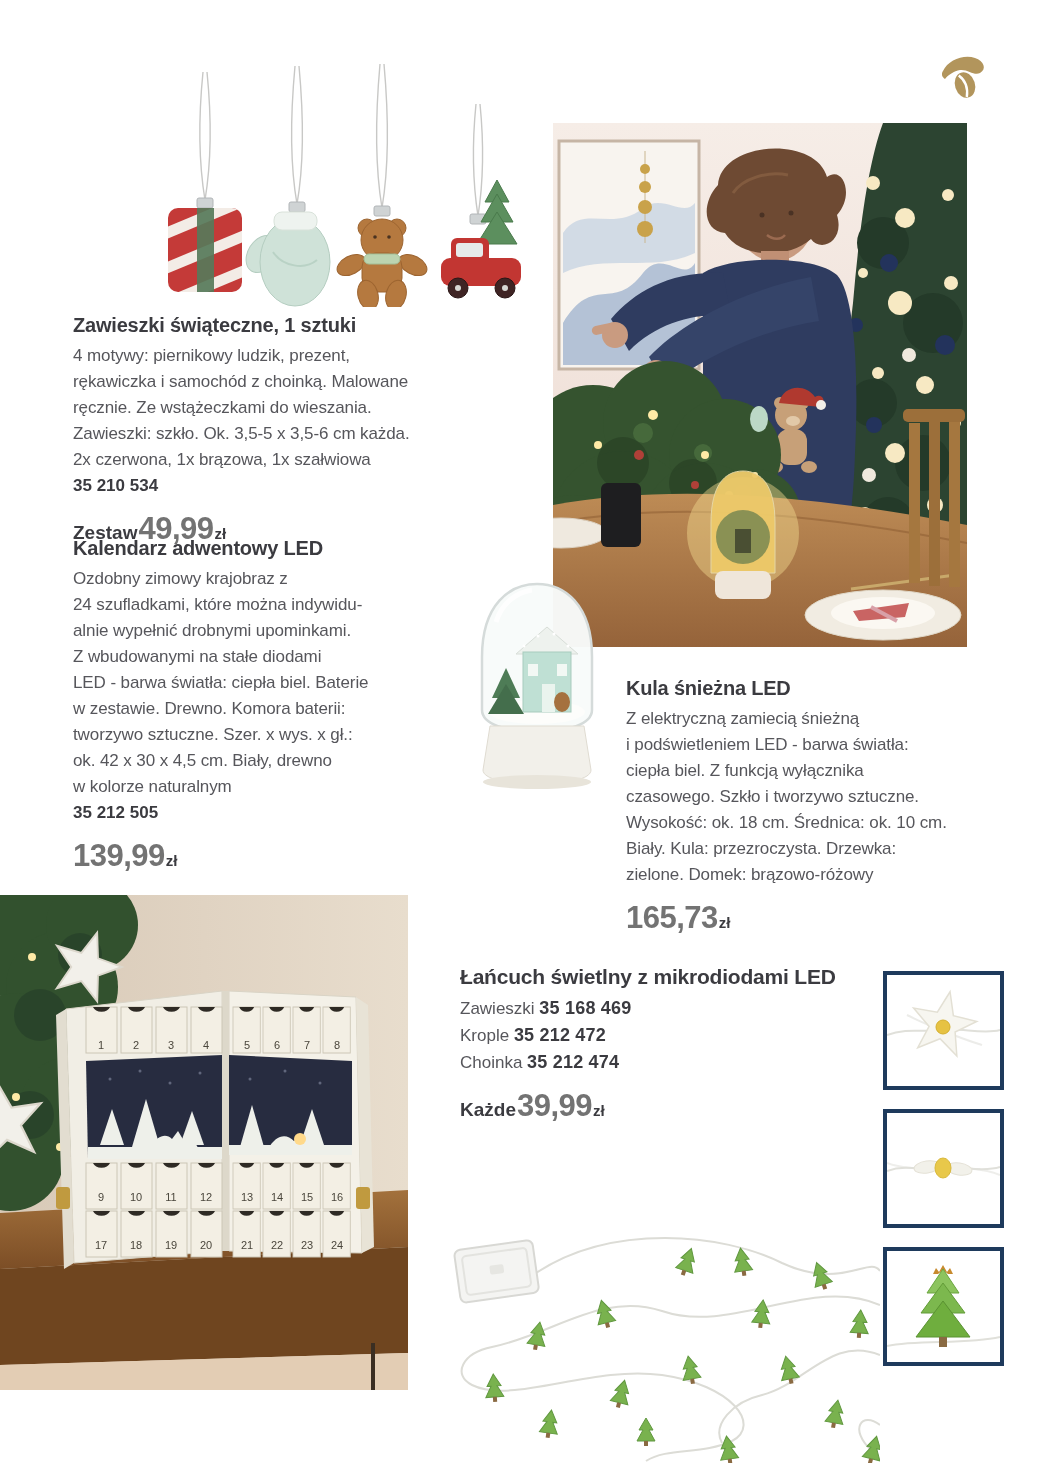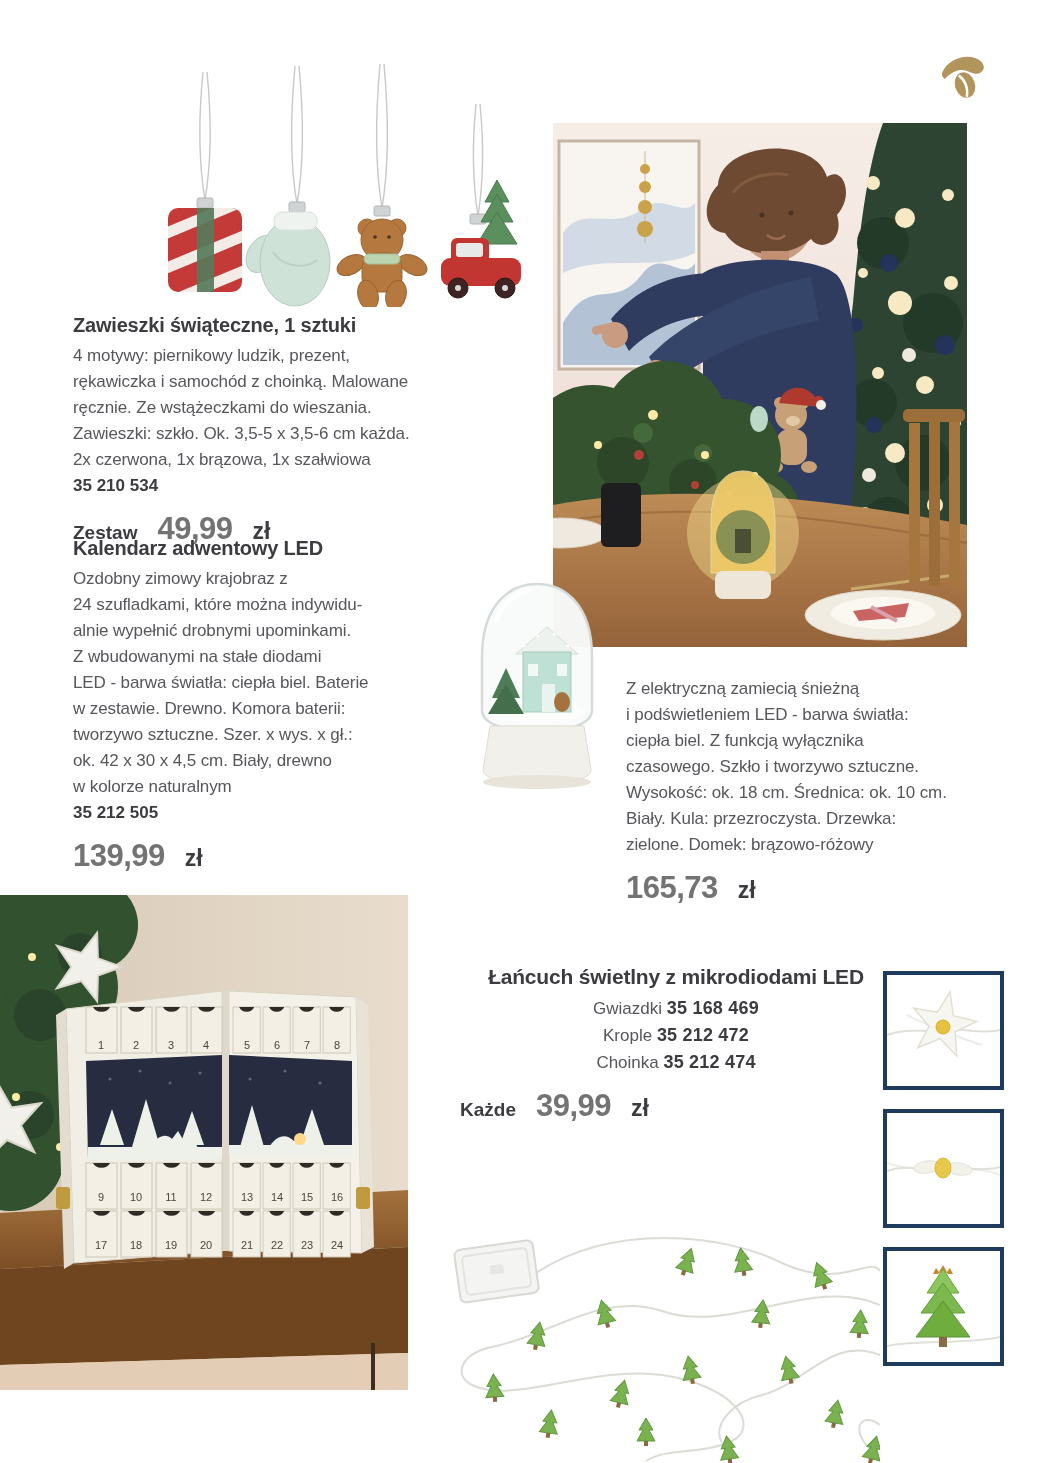--- a/index.html
+++ b/index.html
@@ -9,25 +9,25 @@
   }
   .abs{position:absolute;}
   svg{display:block;}
   
   .product h3{margin:0 0 6px 0;font-size:20px;line-height:24px;font-weight:700;color:#3b3b40;letter-spacing:-.2px;}
   .product.big h3{font-size:21px;}
   .desc{margin:0;font-size:17px;line-height:26px;color:#56565b;white-space:pre-line;letter-spacing:-.1px;}
   .sku{font-size:17px;line-height:26px;font-weight:700;color:#3b3b40;}
   .variant-row{font-size:17px;line-height:27px;color:#56565b;}
   .variant-row b{font-size:18px;font-weight:700;color:#3b3b40;letter-spacing:.2px;}
-  .price-line{display:flex;align-items:baseline;gap:20px;margin-top:12px;}
+  .price-line{display:flex;align-items:baseline;gap:1px;margin-top:12px;}
   .price-line span:empty{display:none;}
   .price-prefix{font-size:19px;font-weight:700;color:#3b3b40;}
   .price-amount{font-size:31px;font-weight:600;color:#737373;letter-spacing:-.5px;}
-  .price-cur{font-size:23px;font-weight:700;color:#3b3b40;}
+  .price-cur{font-size:15px;font-weight:700;color:#3b3b40;}
   
   .tile{box-sizing:border-box;width:121px;height:119px;border:4px solid #1e3a5c;background:#fff;}
   .adv-num{font-size:11px;fill:#4a463c;text-anchor:middle;font-family:"Liberation Sans",sans-serif;}
 </style>
 </head>
 <body>
 
 <div id="page">
 
   <div class="abs" style="left:938px;top:50px;">
@@ -504,38 +504,39 @@
 w kolorze naturalnym</p>
     <div class="sku">35 212 505</div>
     <div class="price-line">
 
       <span class="price-amount">139,99</span>
       <span class="price-cur">zł</span>
     </div>
   </section>
 
   <section class="product abs" style="left:626px;top:676px;width:350px;">
+    <h3>Kula śnieżna LED</h3>
     <p class="desc">Z elektryczną zamiecią śnieżną
 i podświetleniem LED - barwa światła:
 ciepła biel. Z funkcją wyłącznika
 czasowego. Szkło i tworzywo sztuczne.
 Wysokość: ok. 18 cm. Średnica: ok. 10 cm.
 Biały. Kula: przezroczysta. Drzewka:
 zielone. Domek: brązowo-różowy</p>
     <div class="price-line">
 
       <span class="price-amount">165,73</span>
       <span class="price-cur">zł</span>
     </div>
   </section>
 
-  <section class="product big abs" style="left:460px;top:965px;width:432px;text-align:center;">
+  <section class="product big abs" style="left:460px;top:965px;width:432px;">
     <h3>Łańcuch świetlny z mikrodiodami LED</h3>
     <div class="variant-row">
-      <span>Gwiazdki</span>
+      <span>Zawieszki</span>
       <b>35 168 469</b>
     </div>
     <div class="variant-row">
       <span>Krople</span>
       <b>35 212 472</b>
     </div>
     <div class="variant-row">
       <span>Choinka</span>
       <b>35 212 474</b>
     </div>

